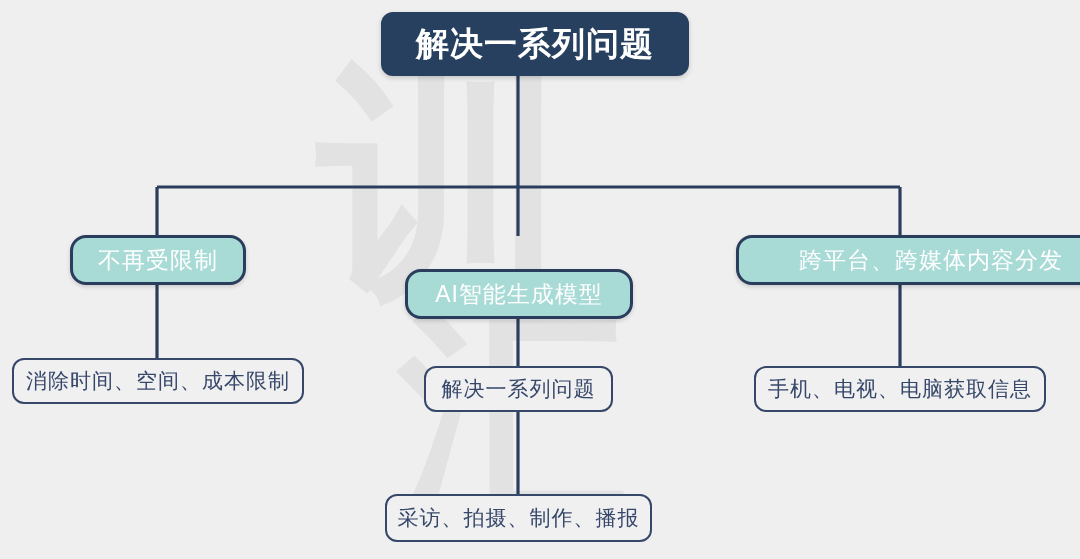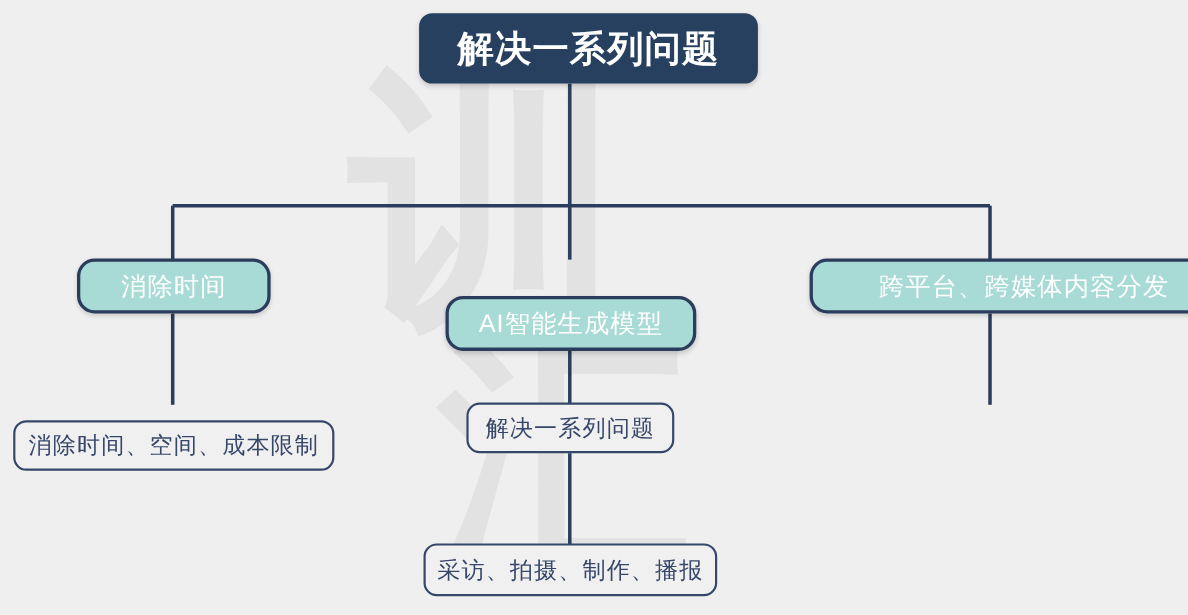--- a/index.html
+++ b/index.html
@@ -101,21 +101,21 @@
   .lvl3 {
     background: #f0f0f0;
     border: 2px solid #36476a;
     border-radius: 12px;
     color: #36476a;
     font-size: 21px;
     font-weight: 400;
     letter-spacing: 1px;
     height: 46px;
   }
-  #node-l3-a { left: 12px;  top: 382px; width: 292px; }
+  #node-l3-a { left: 12px;  top: 358px; width: 292px; }
   #node-l3-b { left: 424px; top: 366px; width: 189px; }
   #node-l3-c { left: 754px; top: 366px; width: 292px; }
   #node-l4    { left: 385px; top: 494px; width: 267px; height: 48px;
                 font-size: 21px; }
 </style>
 </head>
 <body>
 
 <div id="canvas">
 
@@ -139,37 +139,40 @@
 
       <line x1="518" y1="412" x2="518" y2="496"></line>
     </g>
   </svg>
 
   <div class="node" id="node-root">
     <span>解决一系列问题</span>
   </div>
 
   <div class="node lvl2" id="node-l2-a">
-    <span>消除时间</span>
+    <span>不再受限制</span>
   </div>
 
   <div class="node lvl2" id="node-l2-b">
     <span>AI智能生成模型</span>
   </div>
 
   <div class="node lvl2" id="node-l2-c">
     <span>跨平台、跨媒体内容分发</span>
   </div>
 
   <div class="node lvl3" id="node-l3-a">
     <span>消除时间、空间、成本限制</span>
   </div>
 
   <div class="node lvl3" id="node-l3-b">
     <span>解决一系列问题</span>
   </div>
 
+  <div class="node lvl3" id="node-l3-c">
+    <span>手机、电视、电脑获取信息</span>
+  </div>
 
   <div class="node lvl3" id="node-l4">
     <span>采访、拍摄、制作、播报</span>
   </div>
 
 </div>
 
 </body></html>

